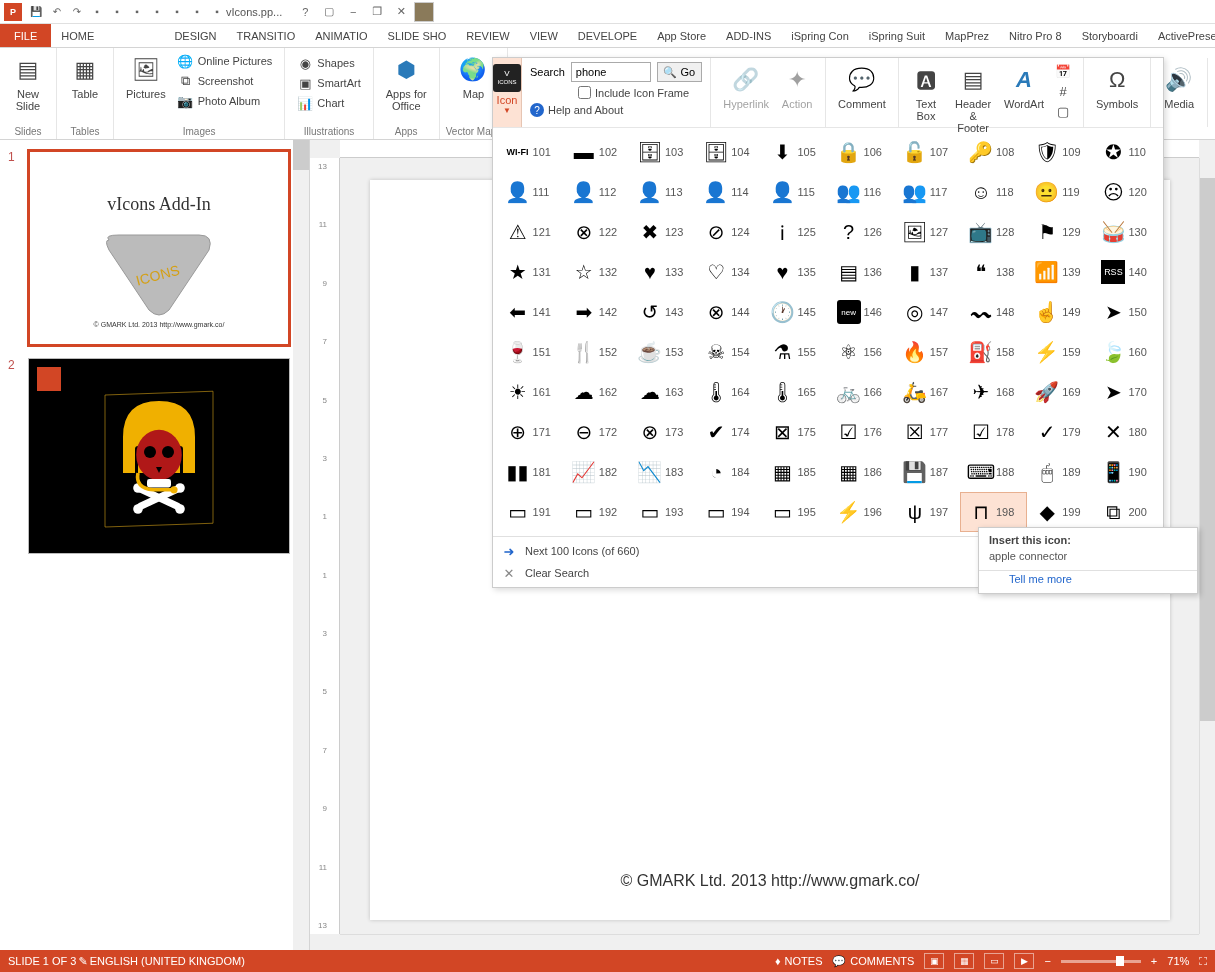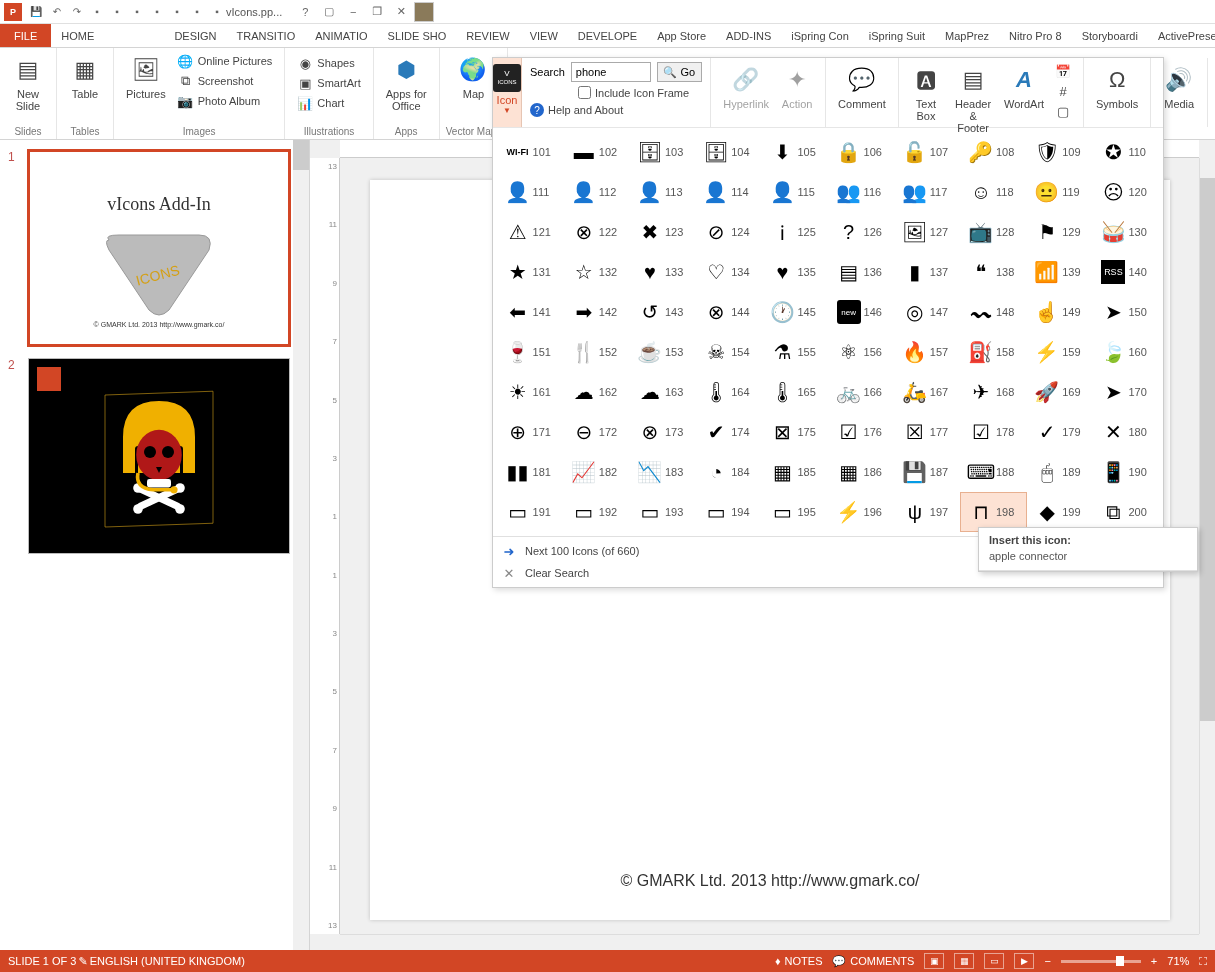--- a/index.html
+++ b/index.html
@@ -83,21 +83,21 @@
 .thumb-slide .title-txt { position: absolute; top: 42px; left: 0; right: 0; text-align: center; font-size: 18px; color: #333; font-family: Georgia, serif; }
 .thumb-slide .footer-txt { position: absolute; bottom: 16px; left: 0; right: 0; text-align: center; font-size: 7px; color: #333; }
 .thumb-slide .vlogo { position: absolute; top: 78px; left: 50%; transform: translateX(-50%); width: 120px; height: 90px; }
 .thumb-slide.dark { background: #000; }
 .thumb-slide.dark .mini-icon { position: absolute; top: 8px; left: 8px; width: 24px; height: 24px; background: #d24625; }
 .skull-art { position: absolute; top: 30px; left: 40px; right: 40px; bottom: 20px; }
 
 .editor { flex: 1; background: #f0f0f0; position: relative; overflow: hidden; }
 .ruler-h { position: absolute; top: 0; left: 30px; right: 16px; height: 18px; background: #fff; border-bottom: 1px solid #ccc; }
 .ruler-v { position: absolute; top: 18px; left: 0; width: 30px; bottom: 16px; background: #fff; border-right: 1px solid #ccc; }
-.ruler-v .tick-label { font-size: 8px; color: #888; text-align: right; padding-right: 2px; }
+.ruler-v .tick-label { font-size: 8px; color: #888; text-align: right; padding-right: 12px; }
 .slide-canvas { position: absolute; top: 40px; left: 60px; width: 800px; height: 740px; background: #fff; box-shadow: 0 0 4px rgba(0,0,0,0.2); }
 .slide-canvas .big-title { position: absolute; top: 10px; left: 0; right: 0; text-align: center; font-size: 34px; color: #333; font-family: Georgia, serif; }
 .slide-canvas .big-title .red-under { border-bottom: 2px dotted #c00; }
 .slide-canvas .big-footer { position: absolute; bottom: 30px; left: 0; right: 0; text-align: center; font-size: 16px; color: #333; }
 .slide-canvas .big-logo { position: absolute; top: 90px; left: 50%; transform: translateX(-50%); width: 360px; height: 270px; }
 .editor-scroll-v { position: absolute; right: 0; top: 18px; bottom: 16px; width: 16px; background: #f0f0f0; border-left: 1px solid #ddd; }
 .editor-scroll-v .sv-handle { width: 100%; height: 70%; background: #ccc; margin-top: 20px; }
 .editor-scroll-h { position: absolute; left: 30px; right: 16px; bottom: 0; height: 16px; background: #f0f0f0; border-top: 1px solid #ddd; }
 
 
@@ -737,20 +737,21 @@
     <div class="footer-row">
       <span class="footer-icon clear-icon">✕</span>
       <span>Clear Search</span>
     </div>
   </div>
 </div>
 
 <div class="tooltip">
   <div class="tt-header">Insert this icon:</div>
   <div class="tt-body">apple connector</div>
+  <div class="tt-link">Tell me more</div>
 </div>
 
 <div class="main">
   <div class="thumb-panel">
     <div class="thumb-item">
       <div class="thumb-num">1</div>
       <div class="thumb-slide active">
         <div class="title-txt">vIcons Add-In</div>
         <div class="vlogo">
           <svg class="vlogo-svg" viewBox="0 0 120 90">

